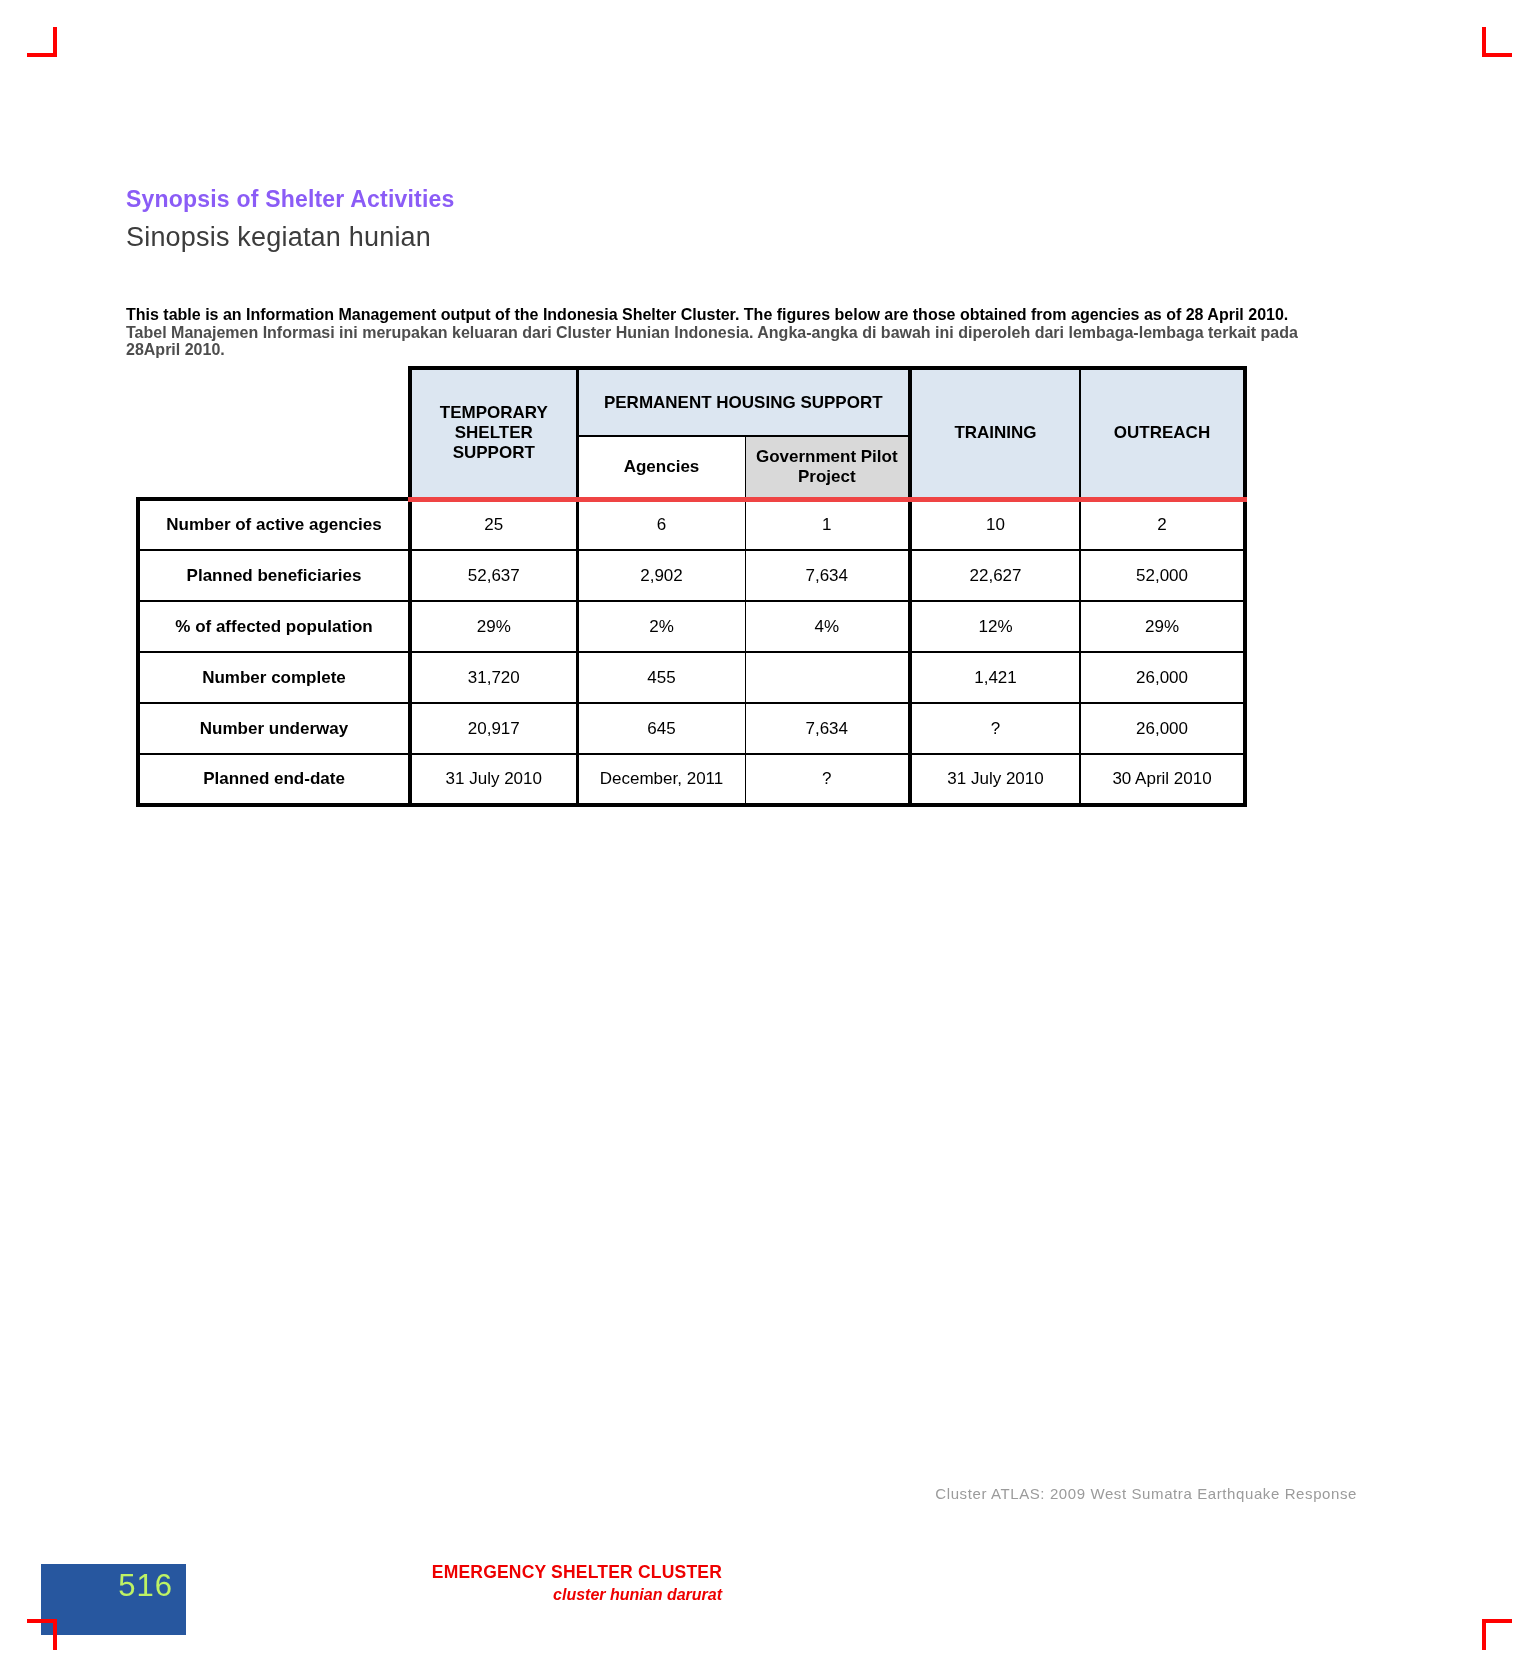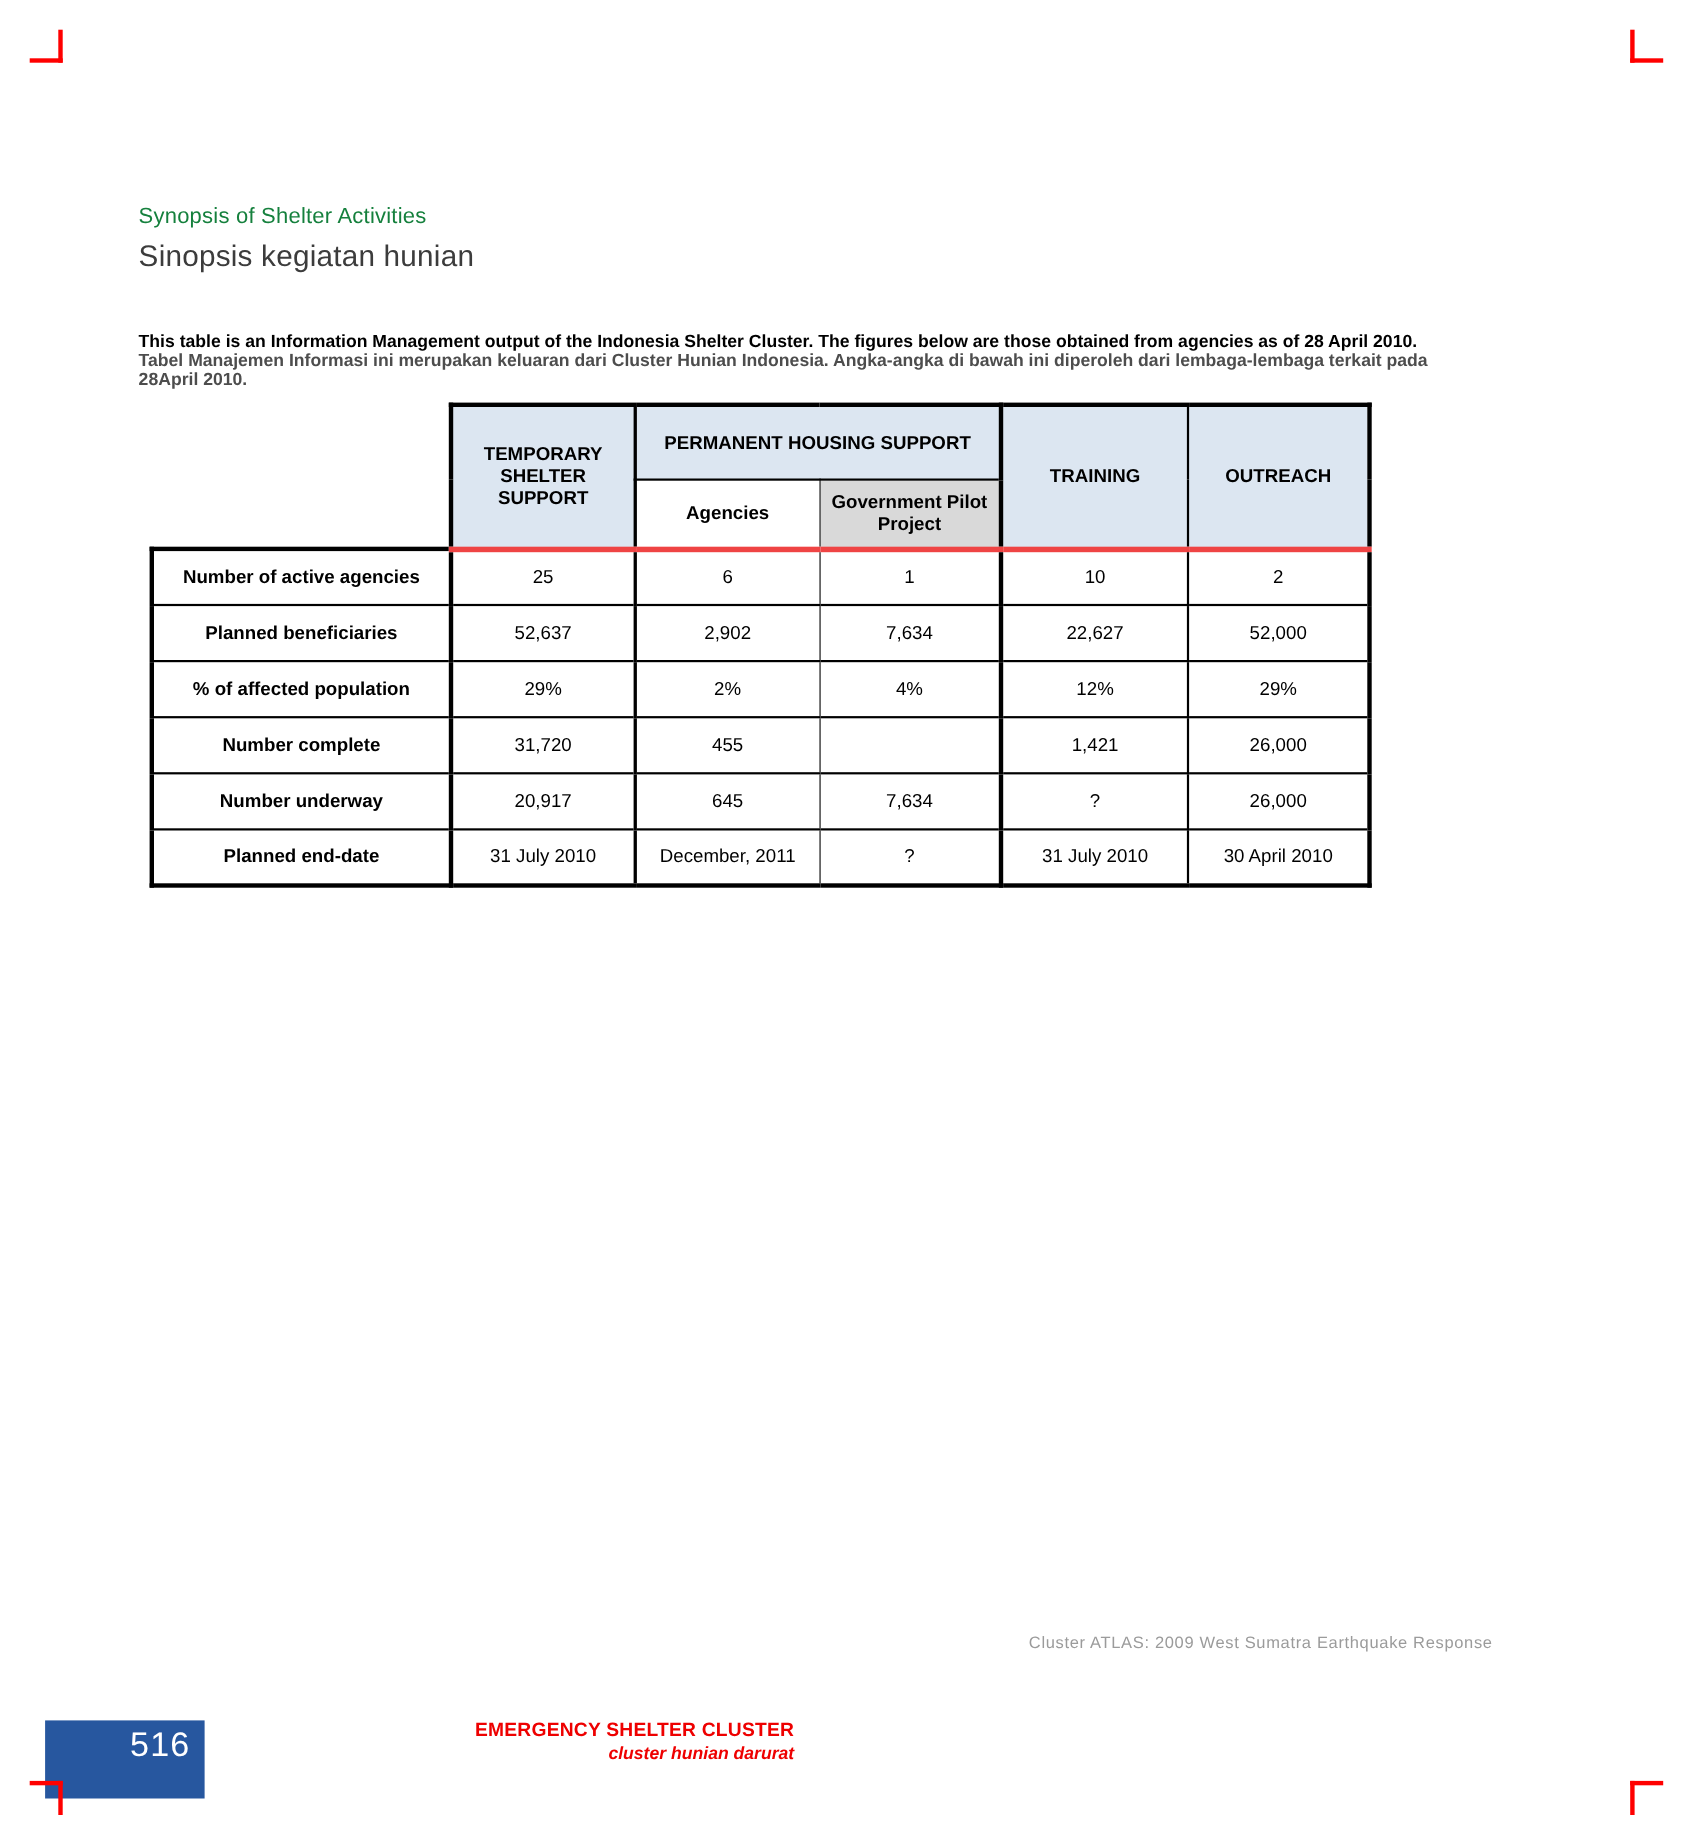--- a/index.html
+++ b/index.html
@@ -15,21 +15,21 @@
 
   
   .crop { position: absolute; width: 30px; height: 30px; z-index: 5; }
   .crop-tl { left: 27px; top: 27px;  border-right: 4px solid #ff0000; border-bottom: 4px solid #ff0000; }
   .crop-tr { left: 1482px; top: 27px; border-left: 4px solid #ff0000;  border-bottom: 4px solid #ff0000; }
   .crop-bl { left: 27px; top: 1619px; height: 31px; border-top: 4px solid #ff0000; border-right: 4px solid #ff0000; }
   .crop-br { left: 1482px; top: 1619px; height: 31px; border-top: 4px solid #ff0000; border-left: 4px solid #ff0000; }
 
   
   .head-block { position: absolute; left: 126px; top: 186px; width: 1200px; }
-  .page-title { font-size: 20px; font-weight: 400; color: #15803d; letter-spacing: 0.2px; }
+  .page-title { font-size: 23px; font-weight: 700; color: #8b5cf6; letter-spacing: 0.2px; }
   .page-subtitle { font-size: 27px; font-weight: 400; color: #3c3c3c; margin-top: 9px; letter-spacing: 0.2px; }
   .intro { margin-top: 53px; font-size: 16px; line-height: 17.5px; }
   .intro-en { font-weight: bold; color: #000000; }
   .intro-id { font-weight: 700; color: #4d4d4d; }
 
   
   .shelter-table {
     position: absolute; left: 136px; top: 366px;
     border-collapse: collapse; table-layout: fixed;
     width: 1107px;
@@ -54,21 +54,21 @@
 
   .row-label { font-weight: bold; }
 
   
   .page-num-box {
     position: absolute; left: 41px; top: 1564px; width: 145px; height: 71px;
     background: #27579f; z-index: 1;
   }
   .page-num {
     display: block; text-align: right; padding: 4px 13px 0 0;
-    color: #ffffff; font-size: 31px; font-weight: 400; letter-spacing: 1px;
+    color: #bef264; font-size: 31px; font-weight: 400; letter-spacing: 1px;
   }
   .footer-red {
     position: absolute; top: 1561px; right: 817px; text-align: right;
     color: #ee0000; line-height: 1.32; z-index: 1;
   }
   .footer-red-title { font-size: 17.5px; font-weight: bold; letter-spacing: 0.2px; }
   .footer-red-sub { font-size: 16px; font-weight: bold; font-style: italic; }
   .footer-gray {
     position: absolute; top: 1485px; right: 182px;
     color: #9b9b9b; font-size: 15px; letter-spacing: 0.6px; z-index: 1;

